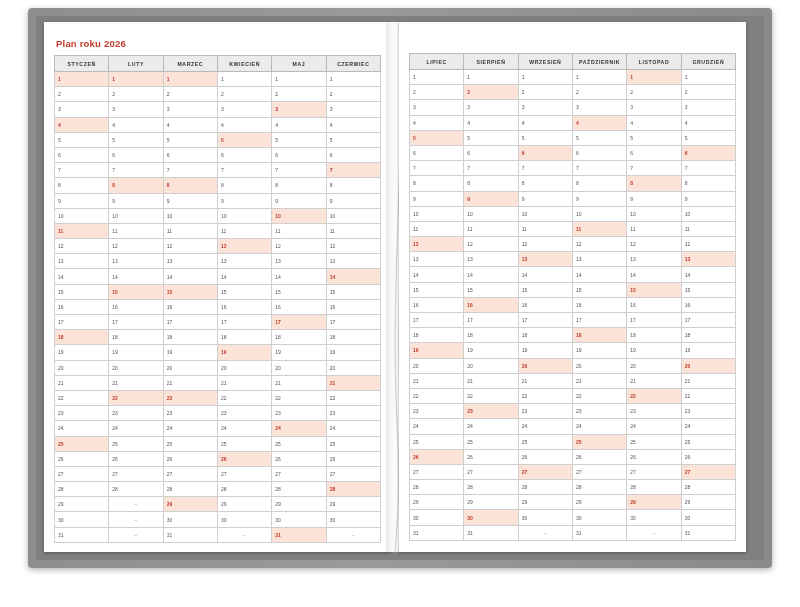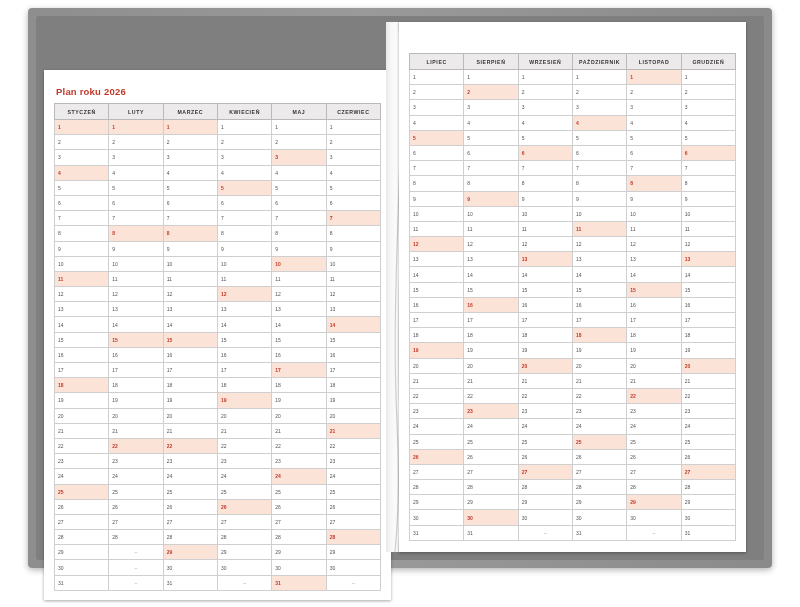--- a/index.html
+++ b/index.html
@@ -43,21 +43,21 @@
 
   
   .page {
     position: absolute;
     top: 14px;
     width: 347px;
     height: 530px;
     background: #ffffff;
     box-shadow: 0 1px 3px rgba(0,0,0,0.35);
   }
-  .page.left  { left: 16px; margin-top: 48px; }
+  .page.left  { left: 16px; }
   .page.right { left: 371px; }
 
   
   .gutter {
     position: absolute;
     top: 14px;
     left: 358px;
     width: 26px;
     height: 530px;
     background: linear-gradient(90deg,#e9e9e9 0%, #f6f6f6 18%, #ffffff 50%, #f2f2f2 82%, #dcdcdc 100%);

